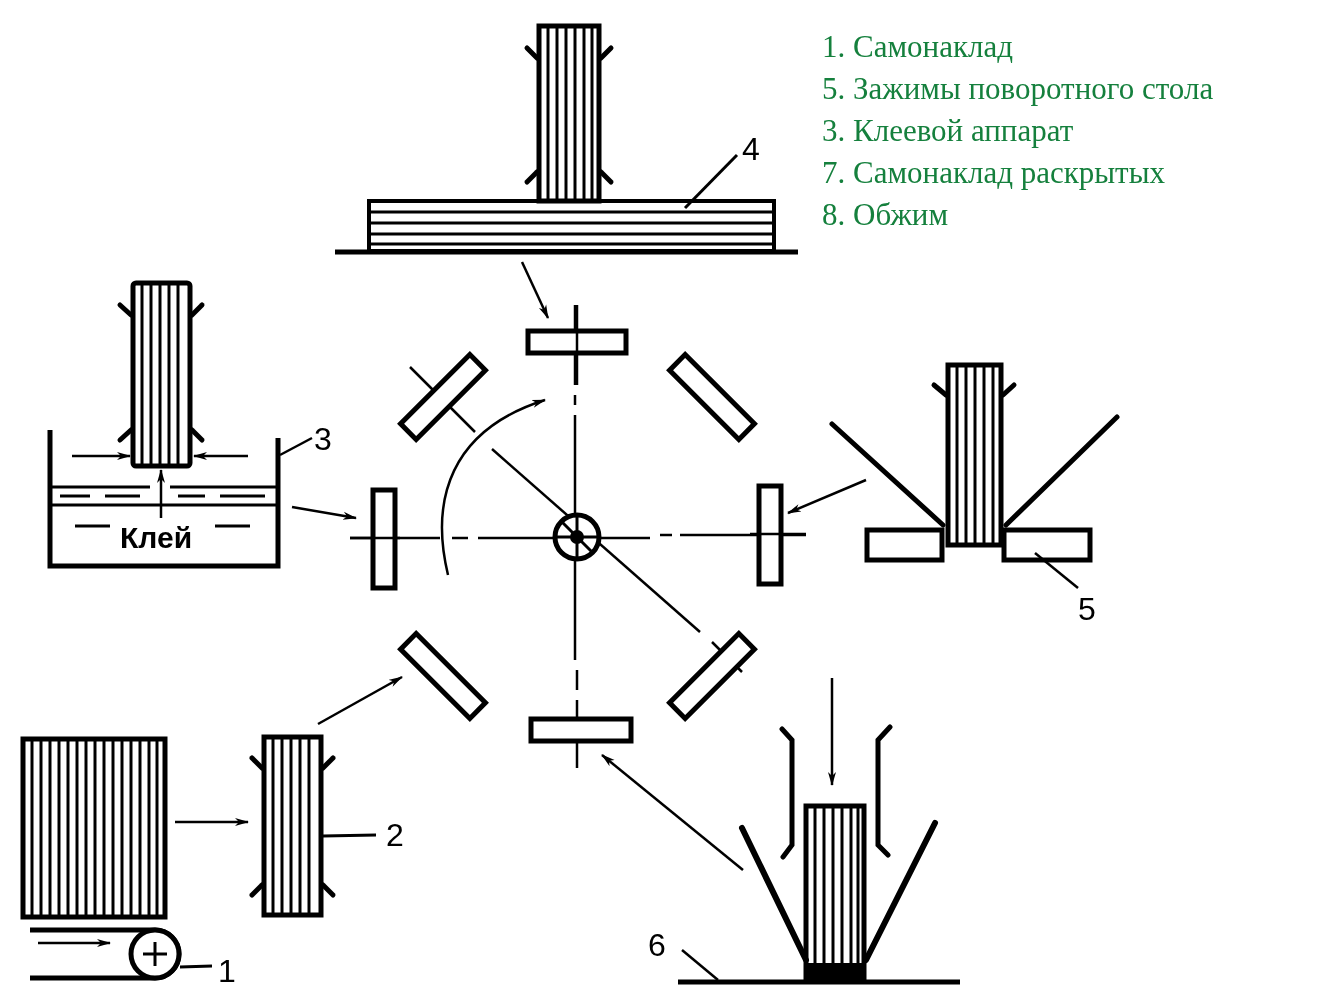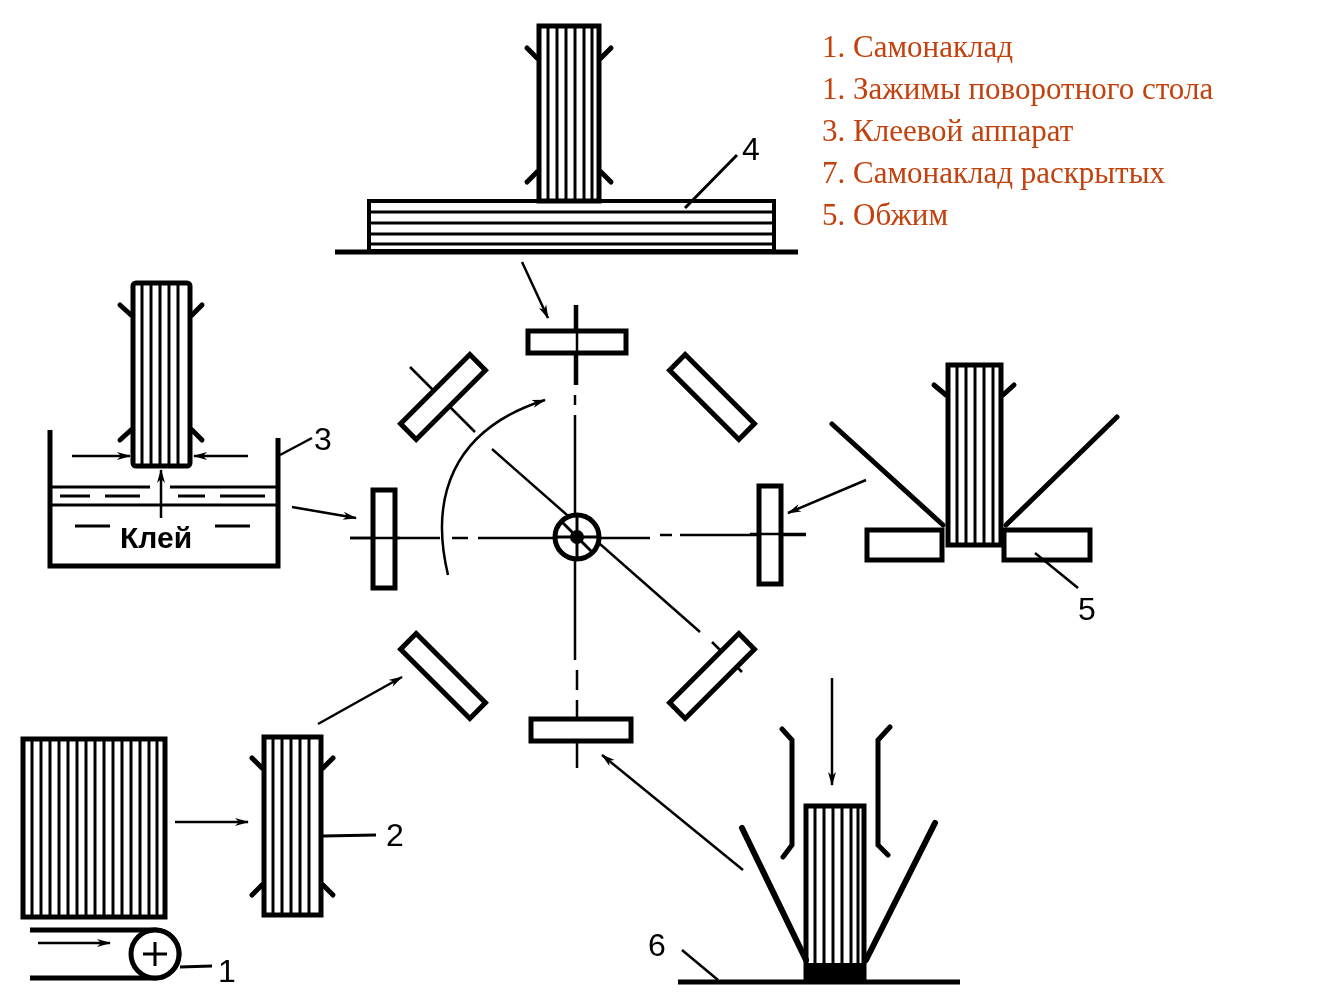--- a/index.html
+++ b/index.html
@@ -1,21 +1,21 @@
 <!DOCTYPE html>
 <html><head>
   <meta charset="utf-8">
   <style>
     html, body { margin: 0; padding: 0; background: #ffffff; }
     body { width: 1320px; height: 1000px; position: relative; overflow: hidden; }
     #diagram { position: absolute; left: 0; top: 0; }
     .legend {
       position: absolute; left: 822px; top: 26px;
       font-family: "Liberation Serif", serif; font-size: 31px; line-height: 42px;
-      color: #c2410c;
+      color: #15803d;
     }
     .legend div { white-space: nowrap; }
     .callout { font-family: "Liberation Sans", sans-serif; font-size: 32px; fill: #000; }
     .glue-label { font-family: "Liberation Sans", sans-serif; font-size: 30px; font-weight: bold; fill: #000; }
   </style>
 </head>
 <body>
 
 <svg id="diagram" width="1320" height="1000" viewBox="0 0 1320 1000" xmlns="http://www.w3.org/2000/svg">
   <defs>
@@ -230,17 +230,17 @@
     <path d="M890,727 L878,740 L878,845 L888,855" fill="none" stroke="#000" stroke-width="5" stroke-linecap="round"></path>
     <line x1="742" y1="828" x2="806" y2="960" stroke="#000" stroke-width="6" stroke-linecap="round"></line>
     <line x1="935" y1="823" x2="866" y2="960" stroke="#000" stroke-width="6" stroke-linecap="round"></line>
     <line x1="832" y1="678" x2="832" y2="785" stroke="#000" stroke-width="2.5" marker-end="url(#arr)"></line>
     <line x1="743" y1="870" x2="602" y2="755" stroke="#000" stroke-width="2.5" marker-end="url(#arr)"></line>
   </g>
 </svg>
 
 <div class="legend">
   <div>1. Самонаклад</div>
-  <div>1. Зажимы поворотного стола</div>
+  <div>5. Зажимы поворотного стола</div>
   <div>3. Клеевой аппарат</div>
   <div>7. Самонаклад раскрытых</div>
-  <div>5. Обжим</div>
+  <div>8. Обжим</div>
 </div>
 
 </body></html>

